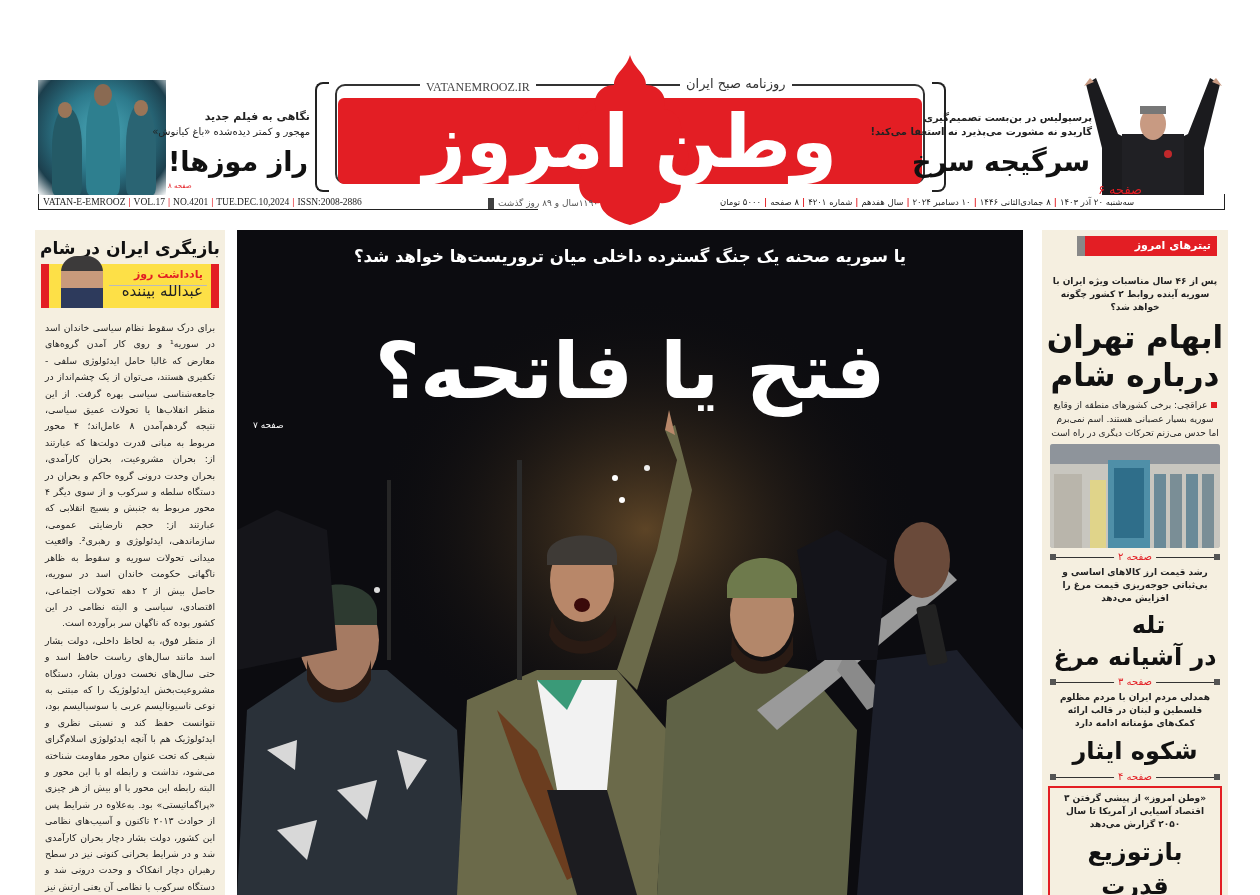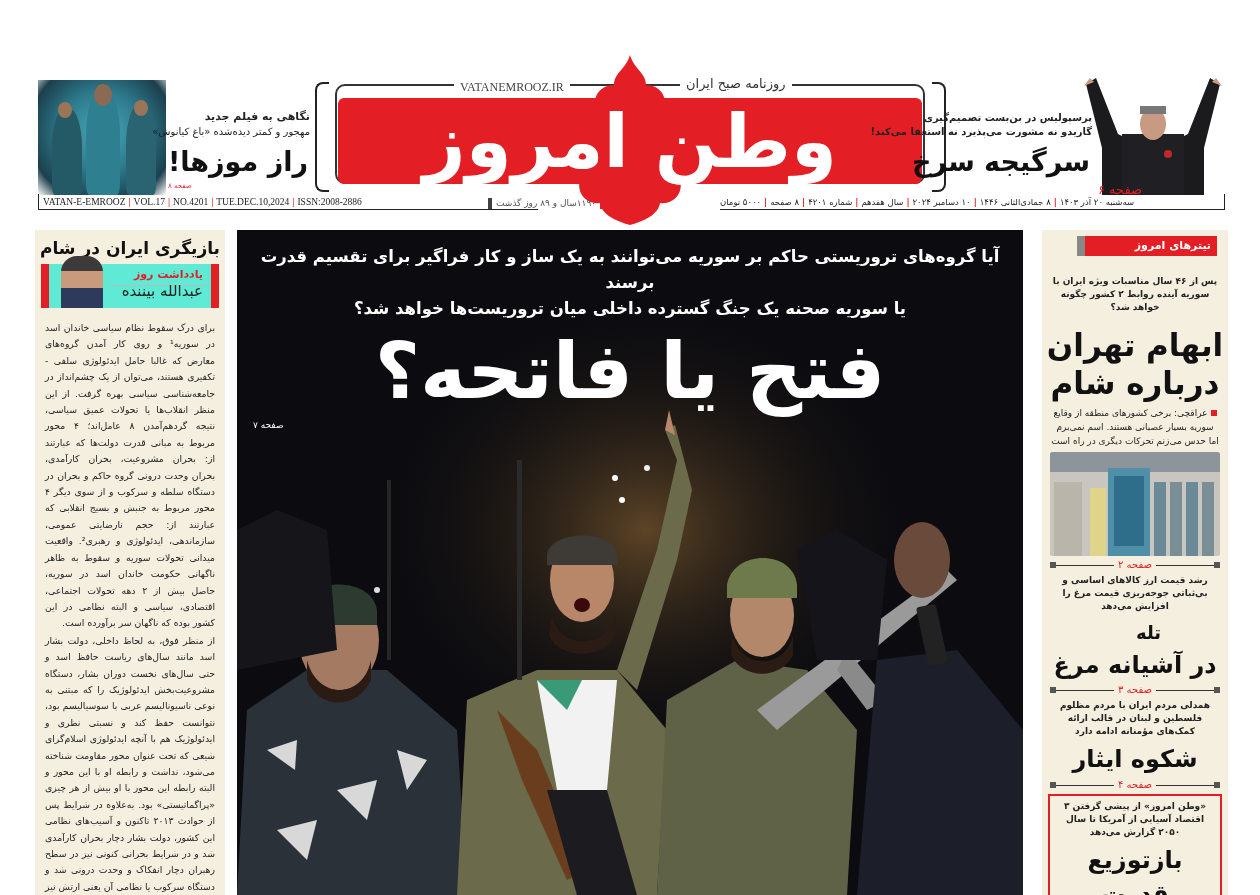--- a/index.html
+++ b/index.html
@@ -11,25 +11,25 @@
   .mast-frame { position: absolute; left: 335px; top: 84px; width: 590px; height: 100px;
     border: 2px solid #333; border-radius: 10px; }
   .logo-band { position: absolute; left: 338px; top: 98px; width: 584px; height: 86px;
     background: #e31e24; border-radius: 6px; }
   .logo-dome { position: absolute; left: 560px; top: 55px; width: 140px; height: 170px; }
   .logo-text { position: absolute; left: 338px; top: 96px; width: 584px; height: 90px;
     display: flex; align-items: center; justify-content: center; direction: rtl;
     font-family: "DejaVu Sans", sans-serif; font-weight: bold; font-size: 74px;
     color: #ffffff; letter-spacing: 4px; line-height: 1; }
   .logo-url { position: absolute; left: 420px; top: 80px; font-family: "Liberation Serif", serif;
-    font-size: 12px; color: #444; background: #fff; padding: 0 6px; margin-left: 34px; }
+    font-size: 12px; color: #444; background: #fff; padding: 0 6px; }
   .logo-tagline { position: absolute; left: 680px; top: 76px; font-size: 13px; color: #333;
     background: #fff; padding: 0 6px; direction: rtl; }
   .logo-years { position: absolute; left: 488px; top: 198px; font-size: 9px; color: #555; direction: rtl;
-    border-left: 4px solid #404040; border-right: 2px solid #e31e24; padding: 0 4px; line-height: 11px; }
+    border-left: 6px solid #404040; border-right: 2px solid #e31e24; padding: 0 4px; line-height: 11px; }
 
   .info-bar-left { position: absolute; left: 38px; top: 194px; width: 500px; height: 16px;
     border: 1.5px solid #222; border-top: none; border-right: none; display: flex; align-items: center;
     font-family: "Liberation Serif", serif; font-size: 9.5px; color: #222; padding-left: 4px; }
   .info-bar-left span.sep { color: #e31e24; margin: 0 3px; font-weight: bold; }
   .info-bar-right { position: absolute; left: 720px; top: 194px; width: 505px; height: 16px;
     border: 1.5px solid #222; border-top: none; border-left: none; display: flex; align-items: center;
     justify-content: flex-end; direction: rtl; font-size: 8.5px; color: #222; padding-right: 2px; gap: 0; }
   .info-bar-right span.sep { color: #e31e24; margin: 0 3px; font-weight: bold; }
 
@@ -51,21 +51,21 @@
 
   .side-bracket-l { position: absolute; left: 315px; top: 82px; width: 14px; height: 110px;
     border: 2px solid #222; border-right: none; border-radius: 8px 0 0 8px; }
   .side-bracket-r { position: absolute; left: 932px; top: 82px; width: 14px; height: 110px;
     border: 2px solid #222; border-left: none; border-radius: 0 8px 8px 0; }
 
   
   .left-col { position: absolute; left: 35px; top: 230px; width: 190px; height: 665px;
     background: #f5efe0; direction: rtl; overflow: hidden; }
   .left-title { text-align: center; font-size: 17px; font-weight: bold; padding-top: 8px; height: 34px; color: #111; }
-  .author-box { margin: 0 6px; height: 44px; position: relative; background: #5eead4;
+  .author-box { margin: 0 6px; height: 44px; position: relative; background: #fde047;
     border-right: 8px solid #e31e24; border-left: 8px solid #e31e24; }
   .author-label { position: absolute; right: 8px; top: 4px; font-size: 11px; color: #e31e24; font-weight: bold; }
   .author-name { position: absolute; right: 8px; top: 18px; font-size: 15px; color: #222; }
   .author-line { position: absolute; right: 4px; left: 60px; top: 21px; border-top: 1px solid #bbb; }
   .author-photo { position: absolute; left: 12px; top: -8px; width: 42px; height: 52px;
     background: linear-gradient(#3c3a3a 0 28%, #c99a7b 28% 62%, #2d3a5c 62%); border-radius: 16px 16px 0 0; }
   .left-body { margin-top: 12px; padding: 0 9px; font-size: 9.3px; line-height: 16.4px; color: #222;
     text-align: justify; text-align-last: right; }
   .left-body p { margin: 1px; }
 
@@ -228,36 +228,35 @@
     <path d="M620 665 L640 430 L720 420 L786 500 L786 665 Z" fill="#1c1f2a"></path>
     <ellipse cx="685" cy="330" rx="28" ry="38" fill="#6a4a3a"></ellipse>
     <rect x="685" y="375" width="20" height="60" rx="3" fill="#222" transform="rotate(-12 695 405)"></rect>
 
     <path d="M0 300 L40 280 L90 300 L100 420 L0 440 Z" fill="#15151a"></path>
     <path d="M560 320 L600 300 L650 330 L640 430 L580 430 Z" fill="#14141a"></path>
     <rect x="280" y="230" width="5" height="220" fill="#2a2a2a"></rect>
     <rect x="150" y="250" width="4" height="180" fill="#262626"></rect>
   </svg>
   <div class="main-kicker">
-    <div>آیا گروه‌های تروریستی حاکم بر سوریه می‌توانند به یک ساز و کار فراگیر برای تقسیم قدرت برسند</div>
     <div>یا سوریه صحنه یک جنگ گسترده داخلی میان تروریست‌ها خواهد شد؟</div>
   </div>
   <h1 class="main-headline">فتح یا فاتحه؟</h1>
   <div class="main-page">صفحه ۷</div>
 
 </main>
 
 <aside class="right-col">
   <div class="r-header">
     <div class="r-header-red">تیترهای امروز</div>
     <div class="r-header-grey"></div>
   </div>
 
   <div class="r-sub" style="margin-top:19px;">پس از ۴۶ سال مناسبات ویژه ایران با سوریه آینده روابط ۲ کشور چگونه خواهد شد؟</div>
-  <div class="r-big" style="font-size:31px;line-height:38px;margin-top:12px;">ابهام تهران</div>
+  <div class="r-big" style="font-size:31px;line-height:38px;margin-top:4px;">ابهام تهران</div>
   <div class="r-big" style="font-size:31px;line-height:38px;">درباره شام</div>
   <div class="r-bullet" style="margin-top:4px;">
     <span class="sq"></span><span>عراقچی: برخی کشورهای منطقه از وقایع سوریه بسیار عصبانی هستند. اسم نمی‌برم اما حدس می‌زنم تحرکات دیگری در راه است</span>
   </div>
   <div class="r-img">
     <svg width="100%" height="100%" viewBox="0 0 170 104" preserveAspectRatio="none">
       <rect width="170" height="104" fill="#c8c6bf"></rect>
       <rect x="0" y="0" width="170" height="20" fill="#8e949b"></rect>
       <rect x="58" y="16" width="42" height="88" fill="#4f8fa8"></rect>
       <rect x="64" y="24" width="30" height="70" fill="#2f6e8a"></rect>
@@ -269,21 +268,21 @@
       <rect x="4" y="30" width="28" height="74" fill="#b9b5ab"></rect>
     </svg>
   </div>
   <div class="r-divider">
     <span class="dot-l"></span>
       <span class="dot-r"></span>
     <span class="pg">صفحه ۲</span>
   </div>
 
   <div class="r-sub">رشد قیمت ارز کالاهای اساسی و بی‌ثباتی جوجه‌ریزی قیمت مرغ را افزایش می‌دهد</div>
-  <div class="r-big" style="font-size:18px;line-height:32px;margin-top:4px;padding-left:27px;">تله</div>
+  <div class="r-big" style="font-size:24px;line-height:32px;margin-top:4px;padding-left:27px;">تله</div>
   <div class="r-big" style="font-size:24px;line-height:32px;">در آشیانه مرغ</div>
   <div class="r-divider">
     <span class="dot-l"></span>
       <span class="dot-r"></span>
     <span class="pg">صفحه ۳</span>
   </div>
 
   <div class="r-sub">همدلی مردم ایران با مردم مظلوم فلسطین و لبنان در قالب ارائه کمک‌های مؤمنانه ادامه دارد</div>
   <div class="r-big" style="font-size:24px;line-height:34px;margin-top:4px;">شکوه ایثار</div>
   <div class="r-divider">

